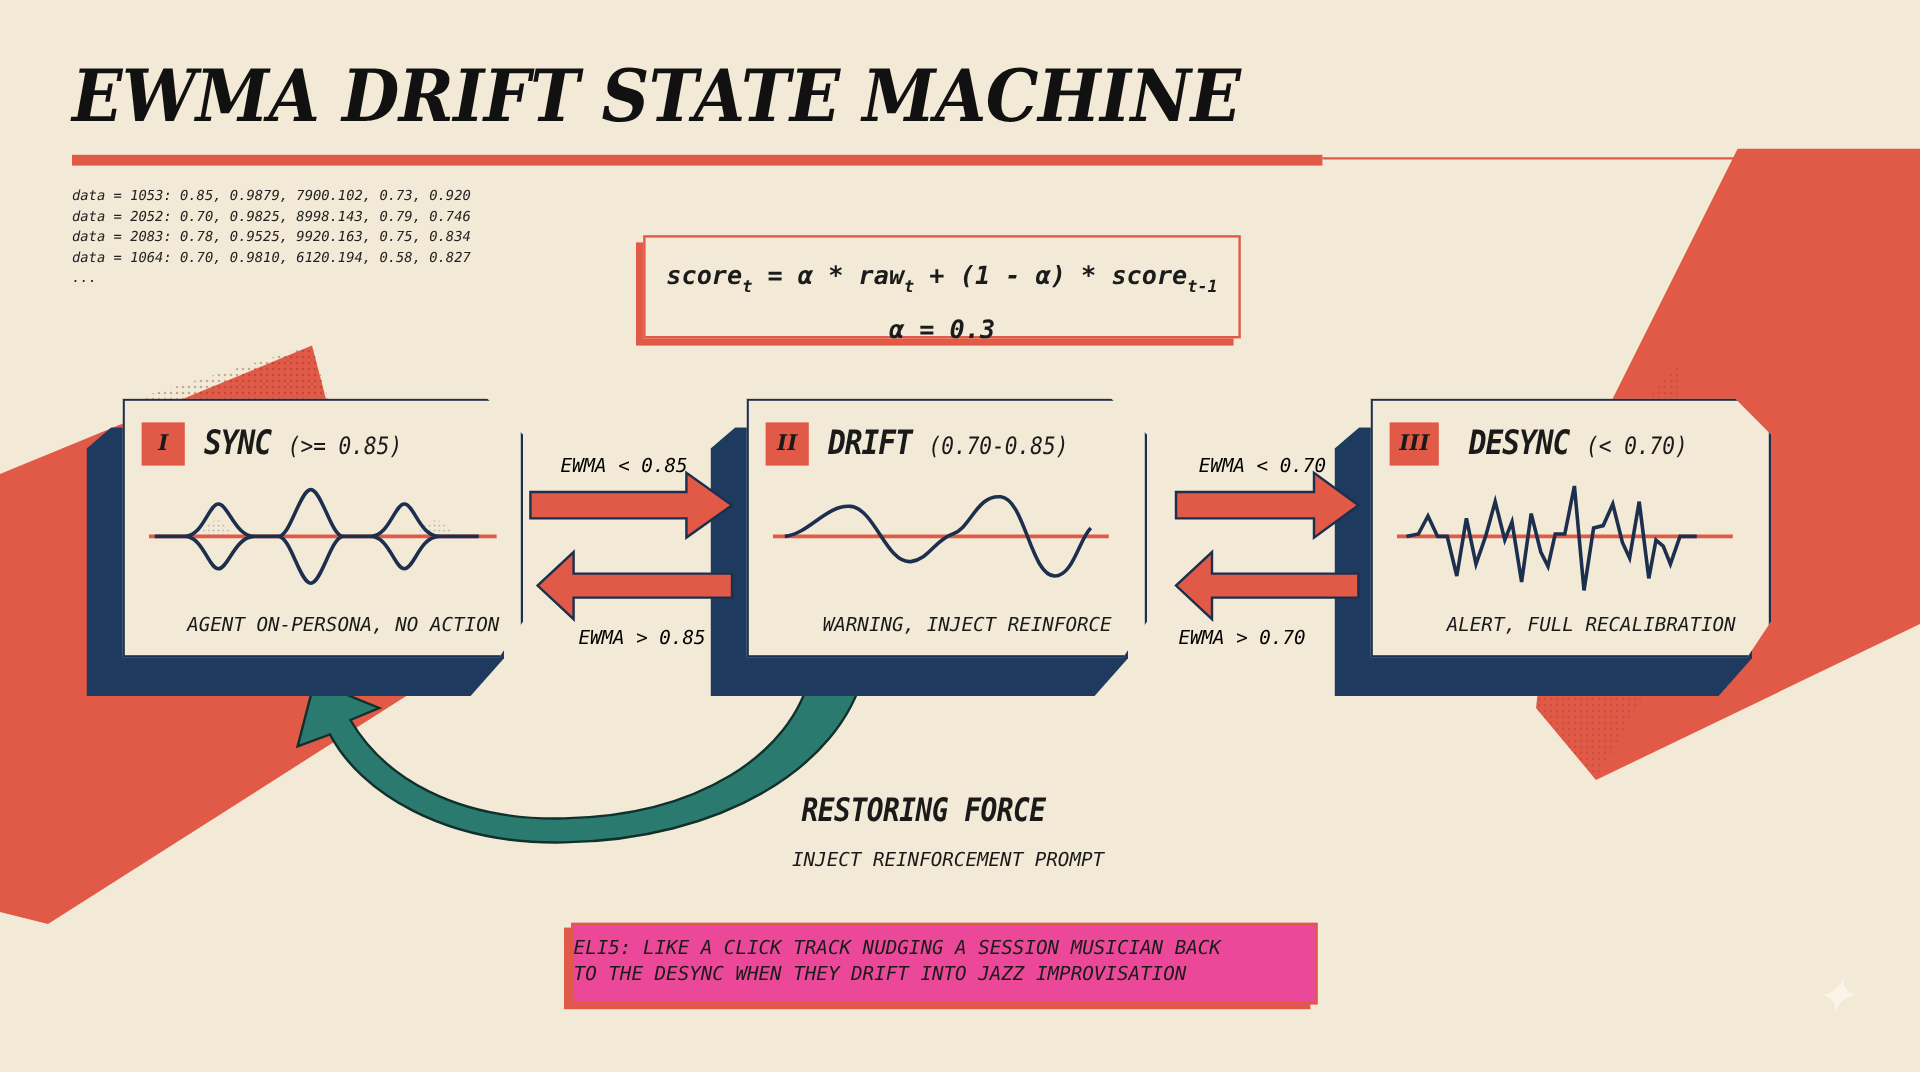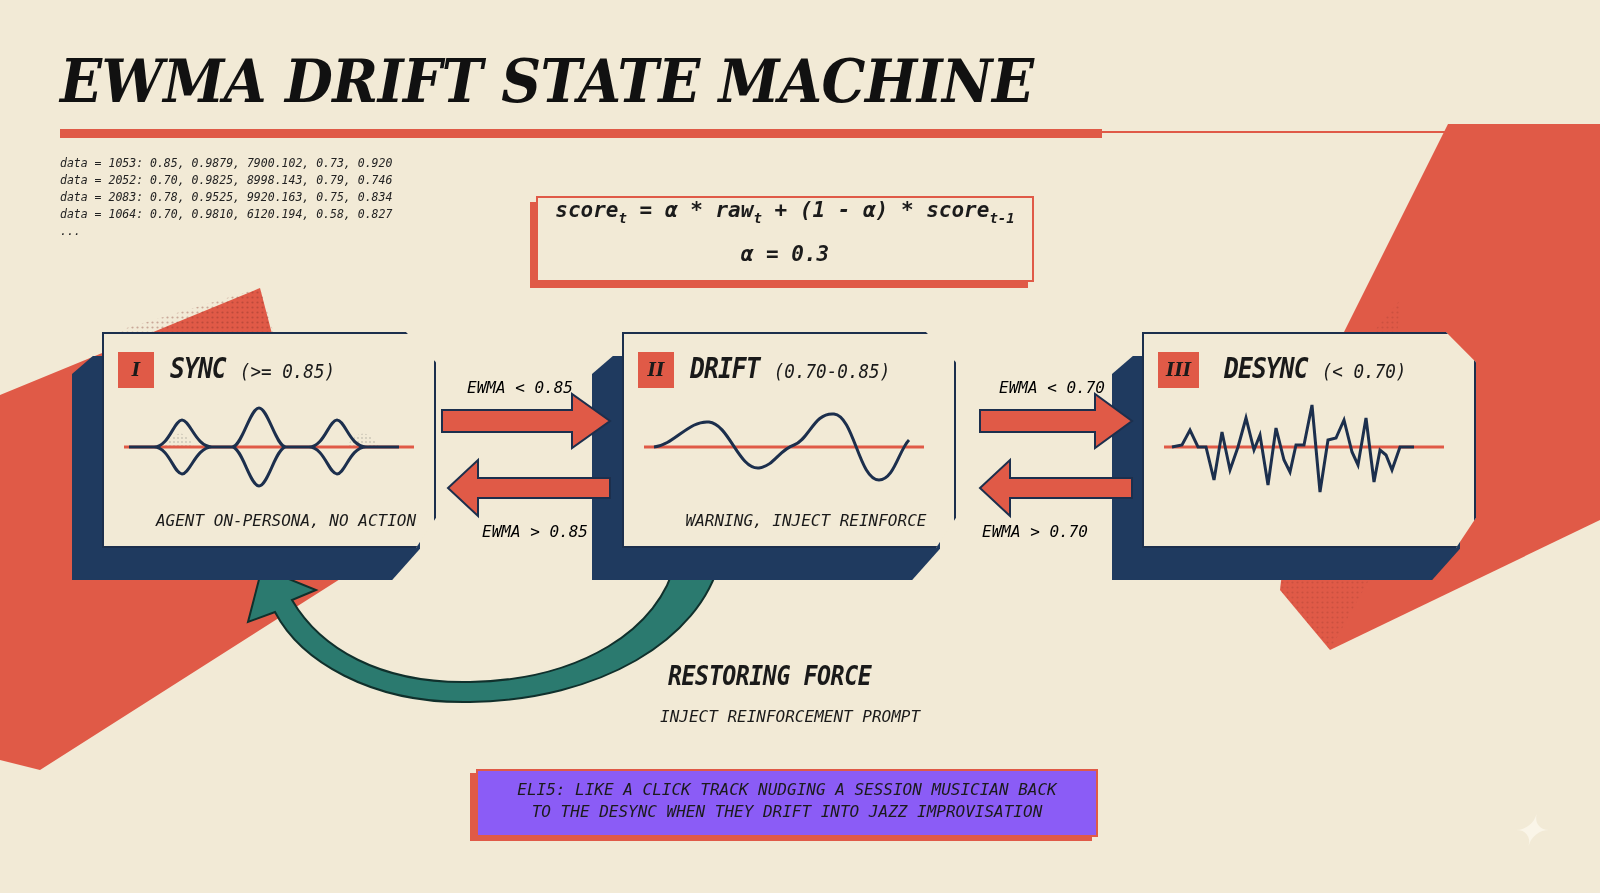--- a/index.html
+++ b/index.html
@@ -24,21 +24,21 @@
     position: absolute; left: 60px; top: 155px;
     font-size: 11.5px; line-height: 17px; color: #222;
   }
   .data-block div { white-space: pre; }
   .formula {
     position: absolute; left: 536px; top: 196px; width: 494px; height: 82px;
     border: 2px solid #e05a47; background: #f2ead6;
     box-shadow: -6px 6px 0 #e05a47;
     text-align: center; font-size: 21px; font-weight: bold; color: #1b1b1b;
   }
-  .formula .line1 { margin-top: 0; }
+  .formula .line1 { margin-top: 20px; }
   .formula .line2 { margin-top: 16px; }
   .formula sub { font-size: 14px; vertical-align: -6px; }
   .state { position: absolute; }
   .state .panel {
     position: absolute; background: #f2ead6;
     border: 2px solid #1c2f4d;
     clip-path: polygon(0 0, 91% 0, 100% 14%, 100% 86%, 94% 100%, 0 100%);
   }
   .state .shadow {
     position: absolute; background: #1f3a5f;
@@ -62,23 +62,23 @@
   }
   .state svg.wave { position: absolute; left: 20px; top: 66px; }
   .trans-label { position: absolute; font-size: 16px; color: #000000; }
   .restore-title {
     position: absolute; left: 668px; top: 660px; font-size: 27px; font-weight: bold;
     transform: scaleX(0.86); transform-origin: left top; letter-spacing: -0.5px;
   }
   .restore-sub { position: absolute; left: 660px; top: 707px; font-size: 16px; letter-spacing: 0; }
   .eli5 {
     position: absolute; left: 476px; top: 769px; width: 618px; height: 64px;
-    border: 2px solid #e05a47; background: #8b5cf6;
+    border: 2px solid #e05a47; background: #ec4899;
     box-shadow: -6px 4px 0 #e05a47;
-    text-align: center; font-size: 16px; line-height: 22px; color: #1b1b1b;
+    text-align: left; font-size: 16px; line-height: 22px; color: #1b1b1b;
   }
   .eli5 .txt { margin-top: 8px; }
   .eli5 .pointer {
     position: absolute; left: 303px; top: -18px; width: 0; height: 0;
   }
   .sparkle { position: absolute; left: 1512px; top: 798px; font-size: 56px; color: #faf5e8; line-height: 1; }
 </style>
 </head>
 <body>
 
@@ -153,20 +153,21 @@
 
   <div class="state" style="left:1112px; top:332px; width:362px; height:248px;">
     <div class="shadow" style="left:0; top:24px; width:348px; height:224px;"></div>
     <div class="panel" style="left:30px; top:0; width:330px; height:212px;">
       <div class="badge">III</div>
       <div class="name" style="left:80px;"><span>DESYNC</span> <span class="range">(&lt; 0.70)</span></div>
       <svg class="wave" width="290" height="100" viewBox="0 0 290 100">
         <path d="M0,47 L280,47" stroke="#e05a47" stroke-width="3"></path>
         <path d="M8,47 L18,45 L26,30 L34,47 L42,47 L50,80 L58,32 L66,70 L74,47 L82,18 L90,50 L96,35 L104,85 L112,28 L120,60 L126,72 L132,45 L140,45 L148,5 L156,92 L164,40 L172,38 L180,20 L188,52 L194,65 L202,18 L210,82 L216,50 L222,55 L228,70 L236,47 L250,47" fill="none" stroke="#1c2f4d" stroke-width="3" stroke-linejoin="miter"></path>
       </svg>
+      <div class="desc">ALERT, FULL RECALIBRATION</div>
     </div>
   </div>
 
   <svg class="bg" width="1600" height="893" style="pointer-events:none;">
     <polygon points="442,410 572,410 572,394 610,421 572,448 572,432 442,432" fill="#e05a47" stroke="#1c2f4d" stroke-width="2"></polygon>
     <polygon points="610,478 478,478 478,460 448,488 478,516 478,498 610,498" fill="#e05a47" stroke="#1c2f4d" stroke-width="2"></polygon>
     <polygon points="980,410 1095,410 1095,394 1132,421 1095,448 1095,432 980,432" fill="#e05a47" stroke="#1c2f4d" stroke-width="2"></polygon>
     <polygon points="1132,478 1010,478 1010,460 980,488 1010,516 1010,498 1132,498" fill="#e05a47" stroke="#1c2f4d" stroke-width="2"></polygon>
   </svg>
 

